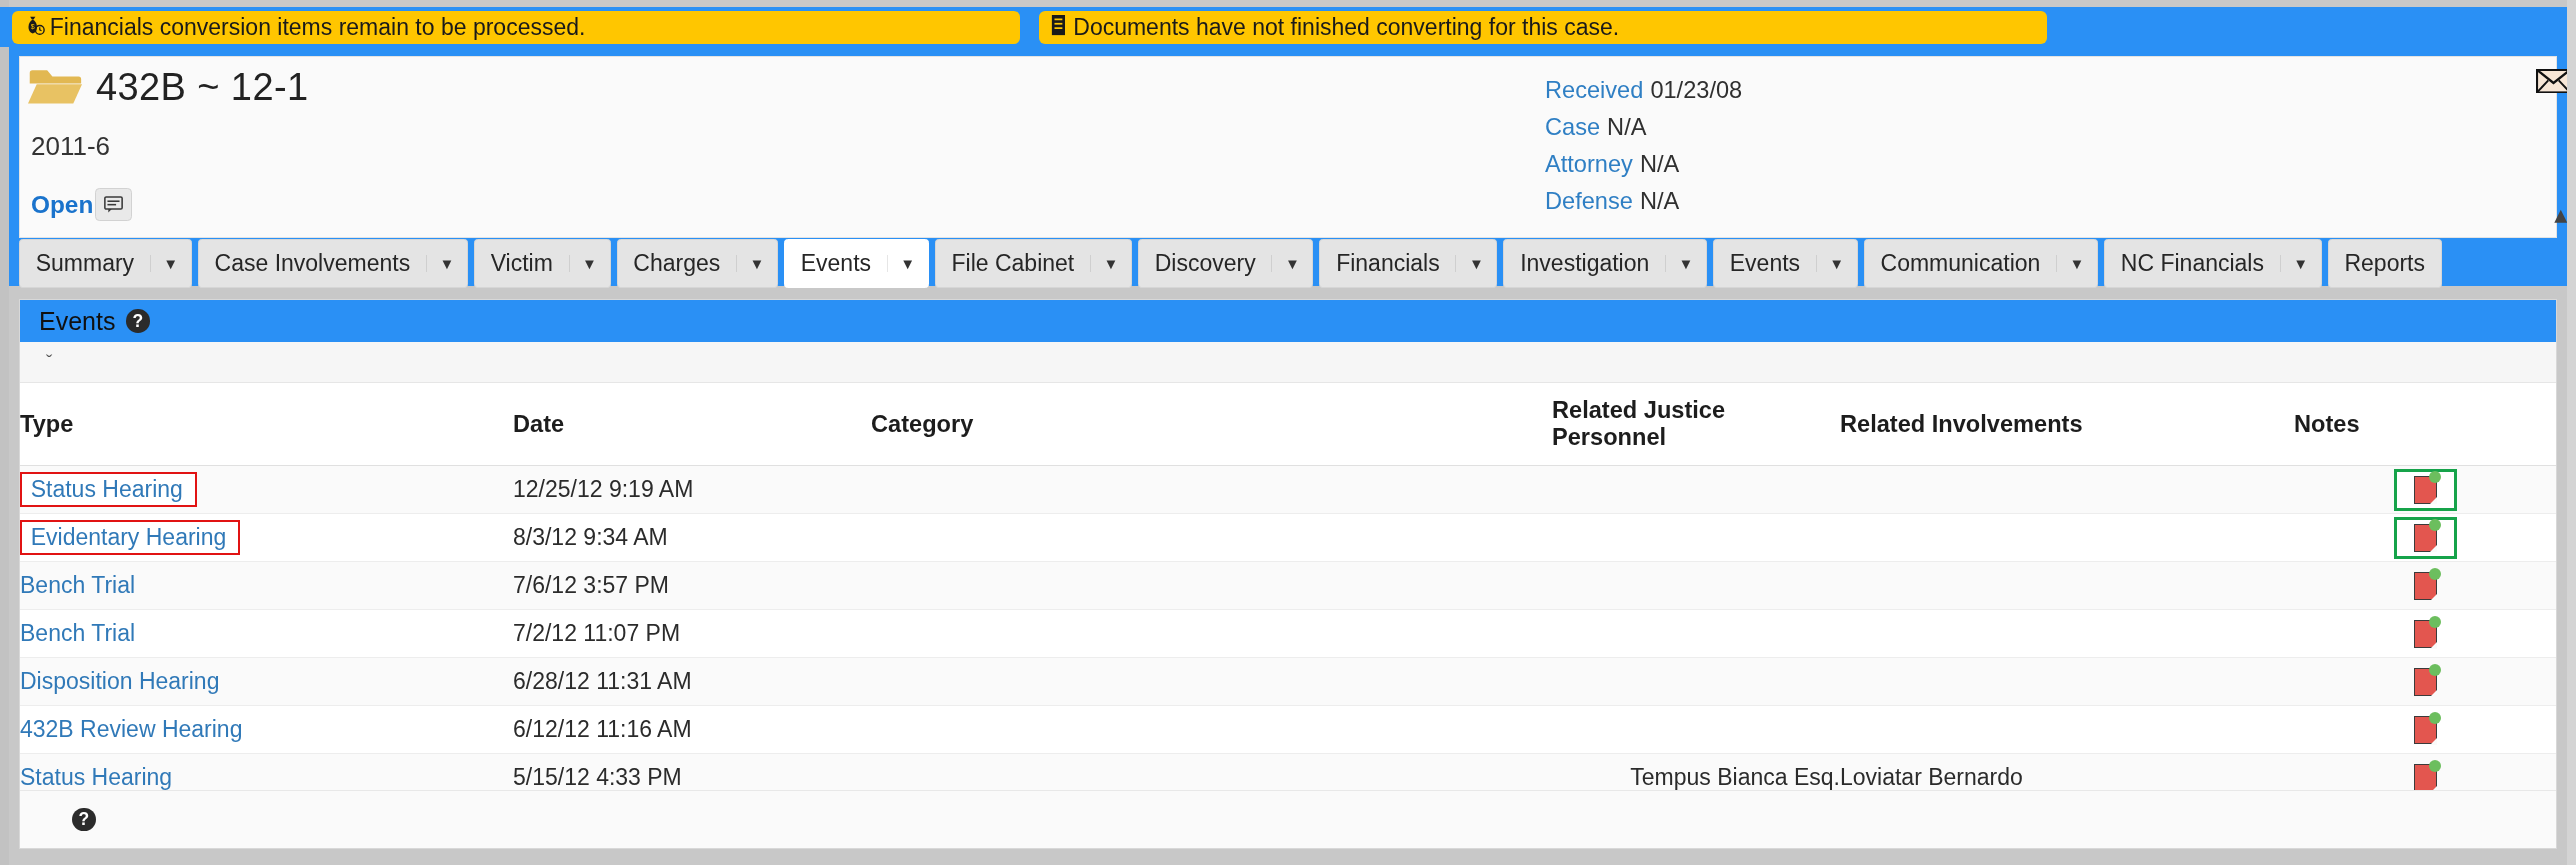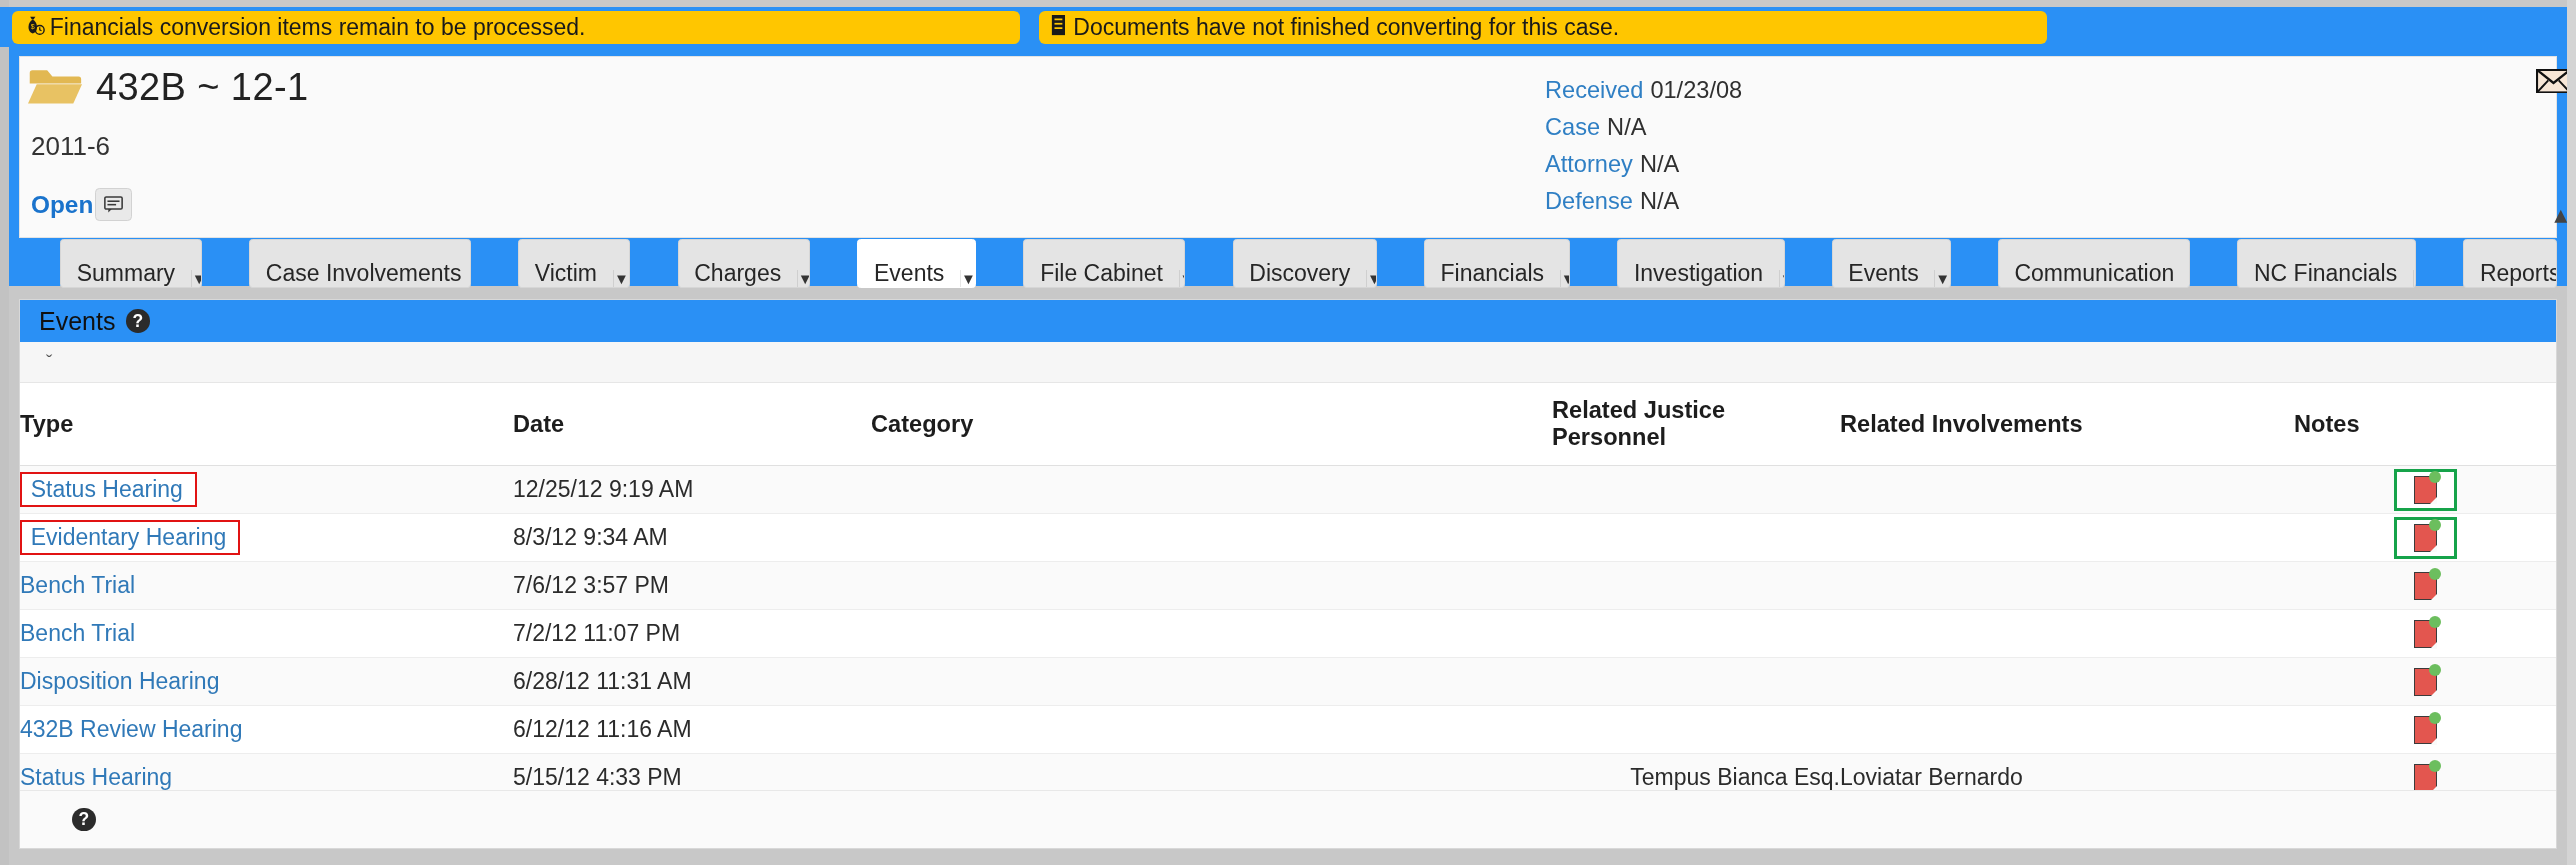--- a/index.html
+++ b/index.html
@@ -144,28 +144,27 @@
     position: absolute;
     left: 19px; top: 246px;
     width: 2538px;
     height: 35px;
     display: flex;
     align-items: center;
     gap: 6.1px;
   }
   .tab-group {
     display: flex;
-    align-items: flex-end;
+    align-items: center;
     height: 49px;
     background: #e4e4e4;
     border-radius: 3.5px;
     overflow: hidden;
     border: 0.9px solid #d6d6d6;
     box-sizing: border-box;
-    margin-left: 41px;
   }
   .tab-group.active { background: #ffffff; border-color: #ffffff; }
   .tab-label {
     display: flex;
     align-items: center;
     padding: 0 15.7px;
     font-size: 23px;
     color: #262626;
     white-space: nowrap;
     cursor: pointer;

